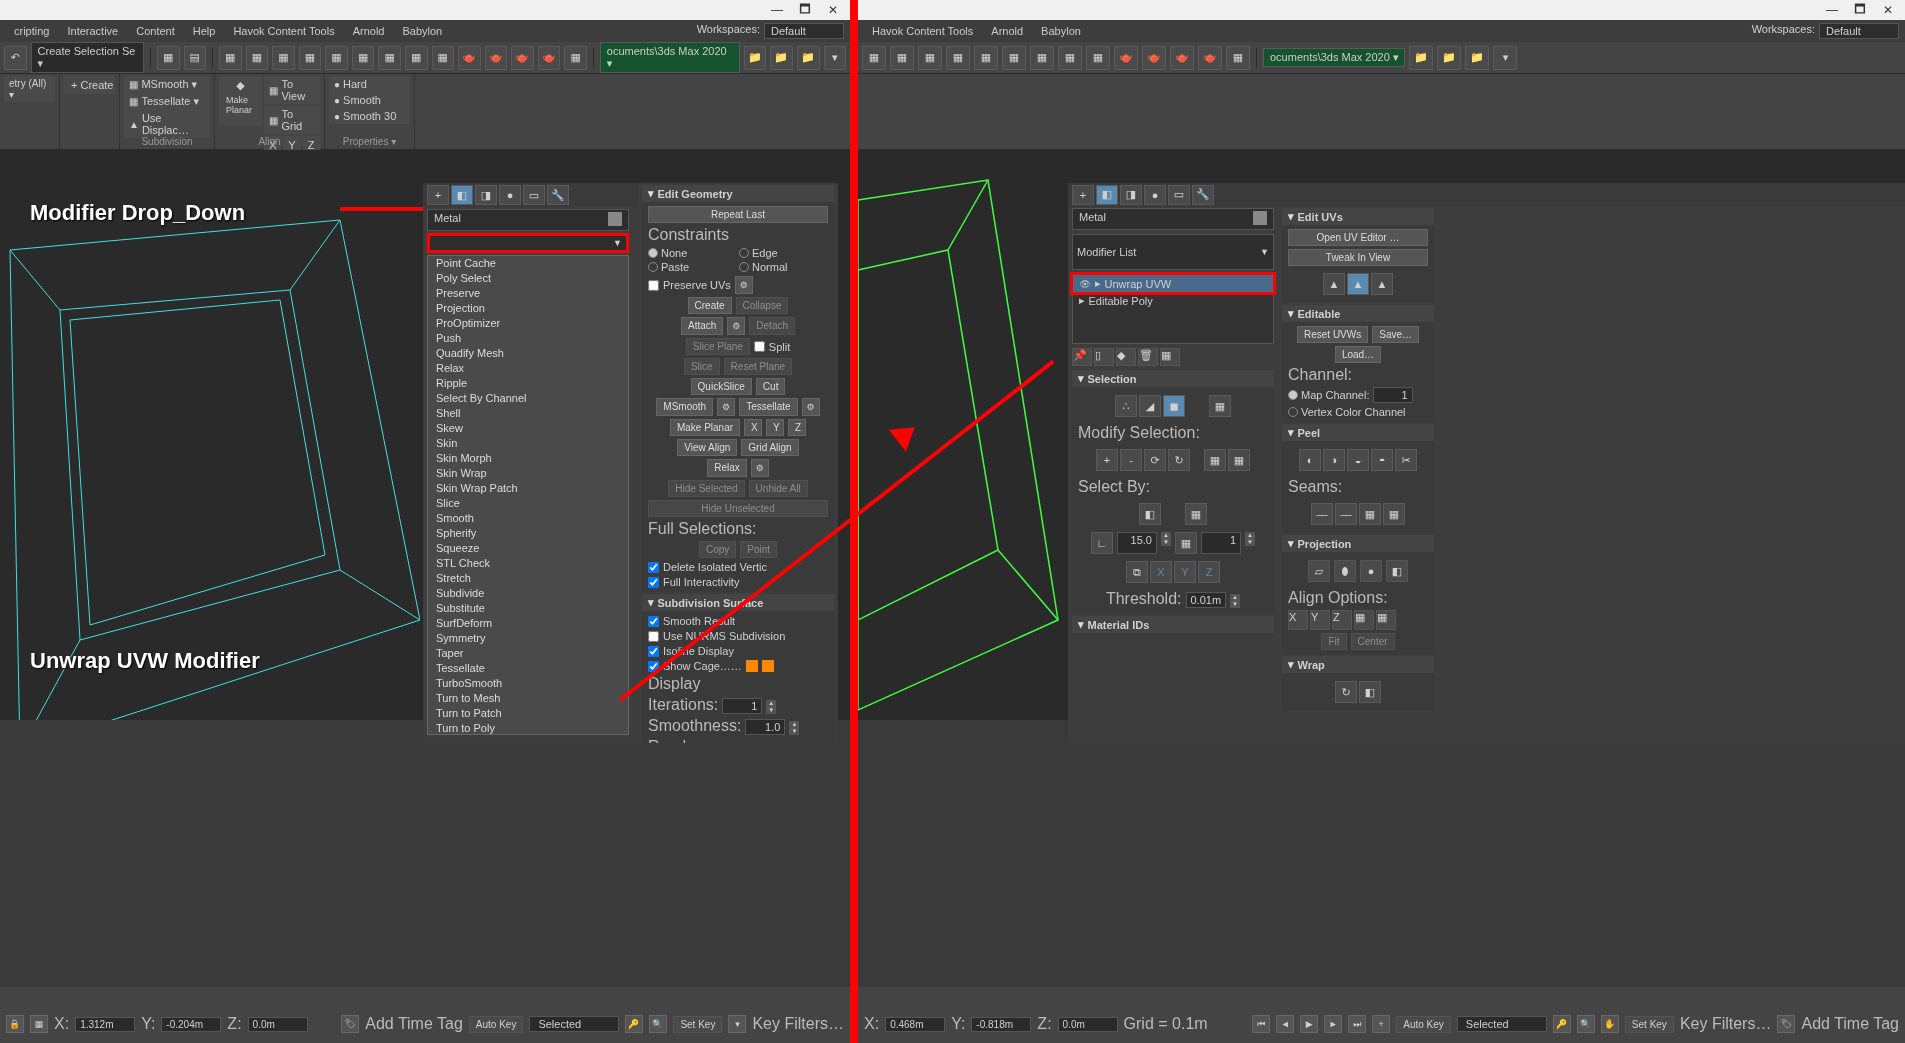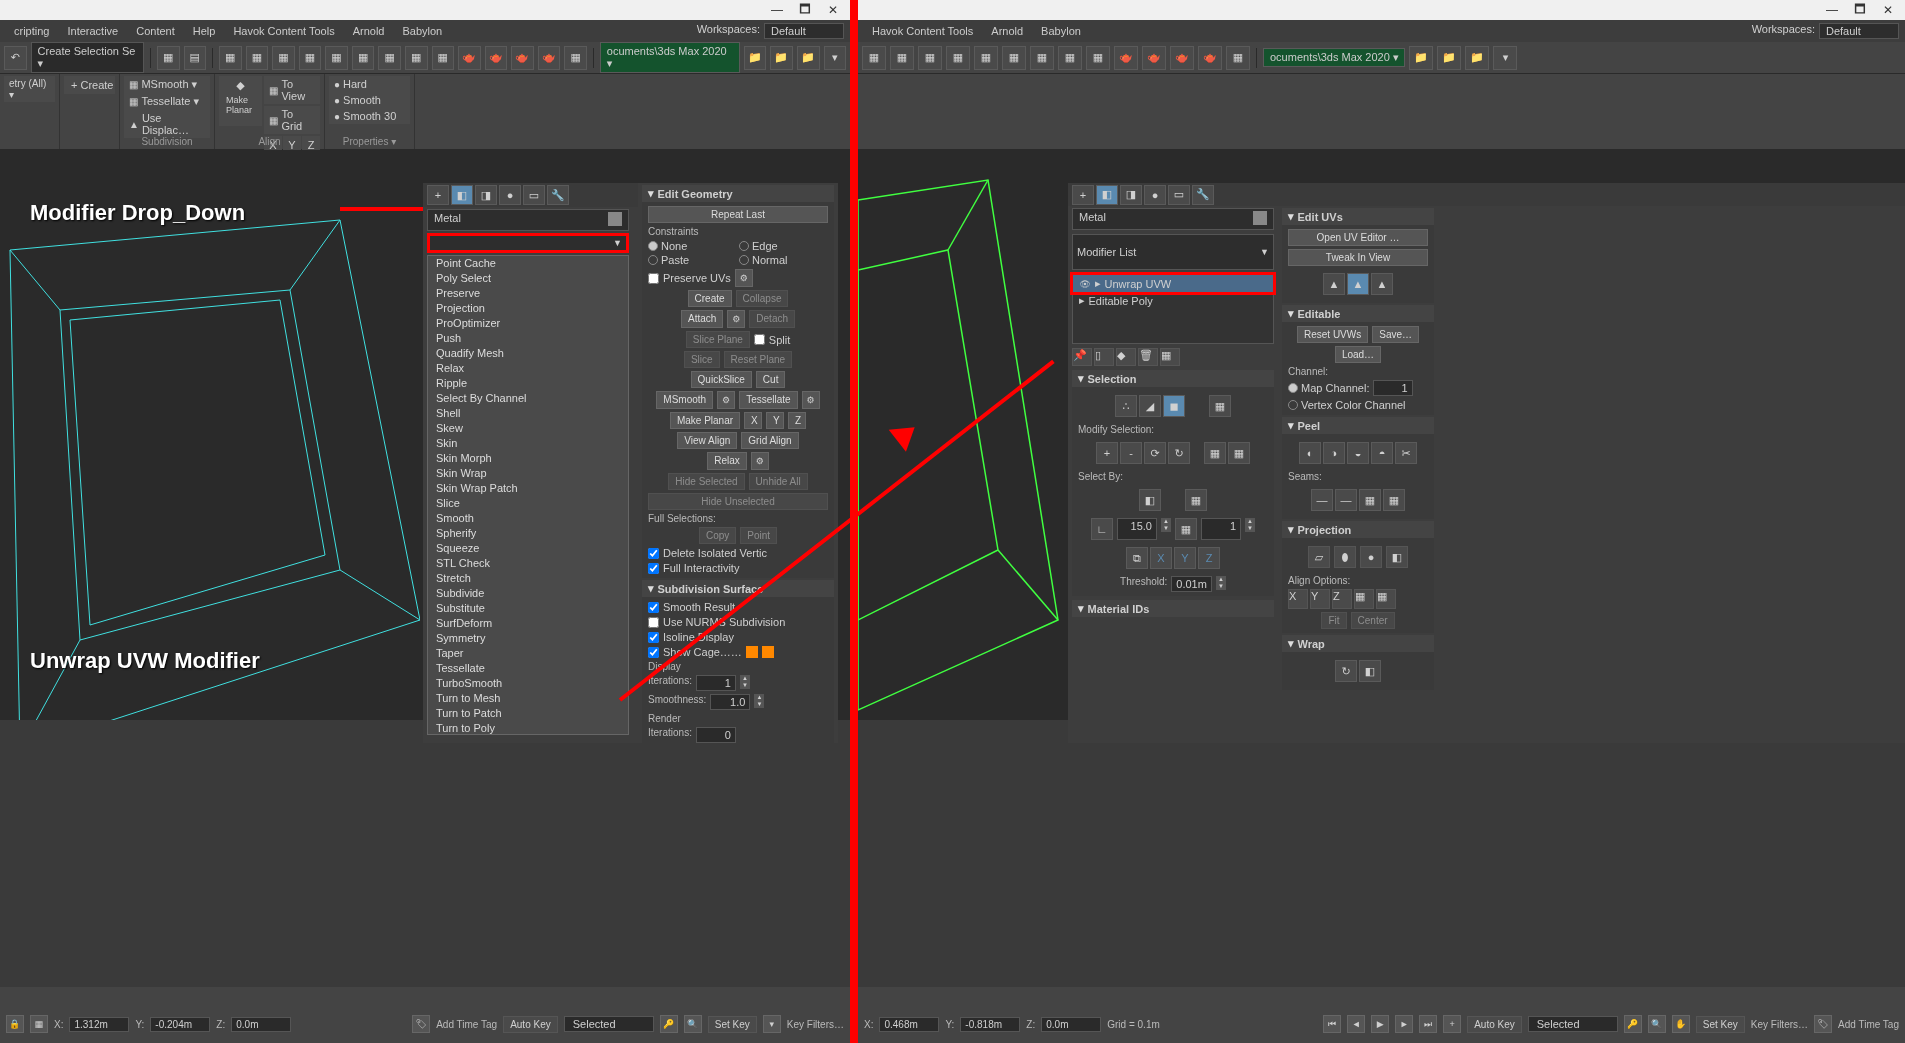--- a/index.html
+++ b/index.html
@@ -50,28 +50,28 @@
 .stack-item.active{background:#4a6a8a;border:3px solid #ff0000;margin:-3px}
 .eye{width:12px;height:12px;display:inline-flex;align-items:center;justify-content:center;font-size:9px}
 .stack-tabs{display:flex;gap:2px;padding:2px 4px}
 .stack-tab{width:20px;height:18px;background:#4a4a4a;border:1px solid #555}
 .rollout{margin:2px 4px}
 .rollout-header{background:#444;padding:2px 6px;display:flex;align-items:center;gap:4px;font-weight:bold;color:#ddd}
 .rollout-body{background:#3a3a3a;padding:4px 6px;display:flex;flex-direction:column;gap:3px}
 .btn{background:#555;border:1px solid #666;padding:2px 6px;color:#ddd;text-align:center;font-size:10px}
 .btn.wide{min-width:100px}
 .btn-row{display:flex;gap:4px;justify-content:center}
-.lbl{color:#bbb;font-size:10px}
+.lbl{color:#bbb;font-size:16px}
 .chk{display:flex;align-items:center;gap:4px}
 .chk input{width:11px;height:11px}
 .radio-grid{display:grid;grid-template-columns:1fr 1fr;gap:2px}
 .radio{display:flex;align-items:center;gap:3px}
 .radio-dot{width:10px;height:10px;border:1px solid #888;border-radius:50%;display:inline-block}
 .radio-dot.on{background:#ccc}
-.spinner{display:flex;align-items:flex-start;gap:4px}
+.spinner{display:flex;align-items:flex-end;gap:4px}
 .spinner-val{background:#2a2a2a;border:1px solid #555;padding:1px 4px;min-width:40px;text-align:right}
 .spinner-arrows{display:flex;flex-direction:column;gap:0}
 .spinner-arrows span{width:10px;height:7px;background:#555;font-size:6px;text-align:center;line-height:7px}
 .right-rollouts{position:absolute;top:0;right:0;width:200px;background:#3d3d3d;height:100%;overflow:hidden}
 .half.left .right-rollouts{left:215px;width:200px}
 .timeline{position:absolute;bottom:38px;left:0;right:0;height:18px;background:#333}
 .timeline-track{height:100%;background:linear-gradient(to right,#444,#444);display:flex;align-items:center;padding:0 10px;position:relative}
 .statusbar{position:absolute;bottom:0;left:0;right:0;height:38px;background:#444;display:flex;align-items:center;padding:0 6px;gap:6px}
 .sb-field{background:#2a2a2a;border:1px solid #555;padding:1px 4px;min-width:60px;font-size:10px}
 .sb-btn{background:#4a4a4a;border:1px solid #555;padding:2px 6px;font-size:10px}

